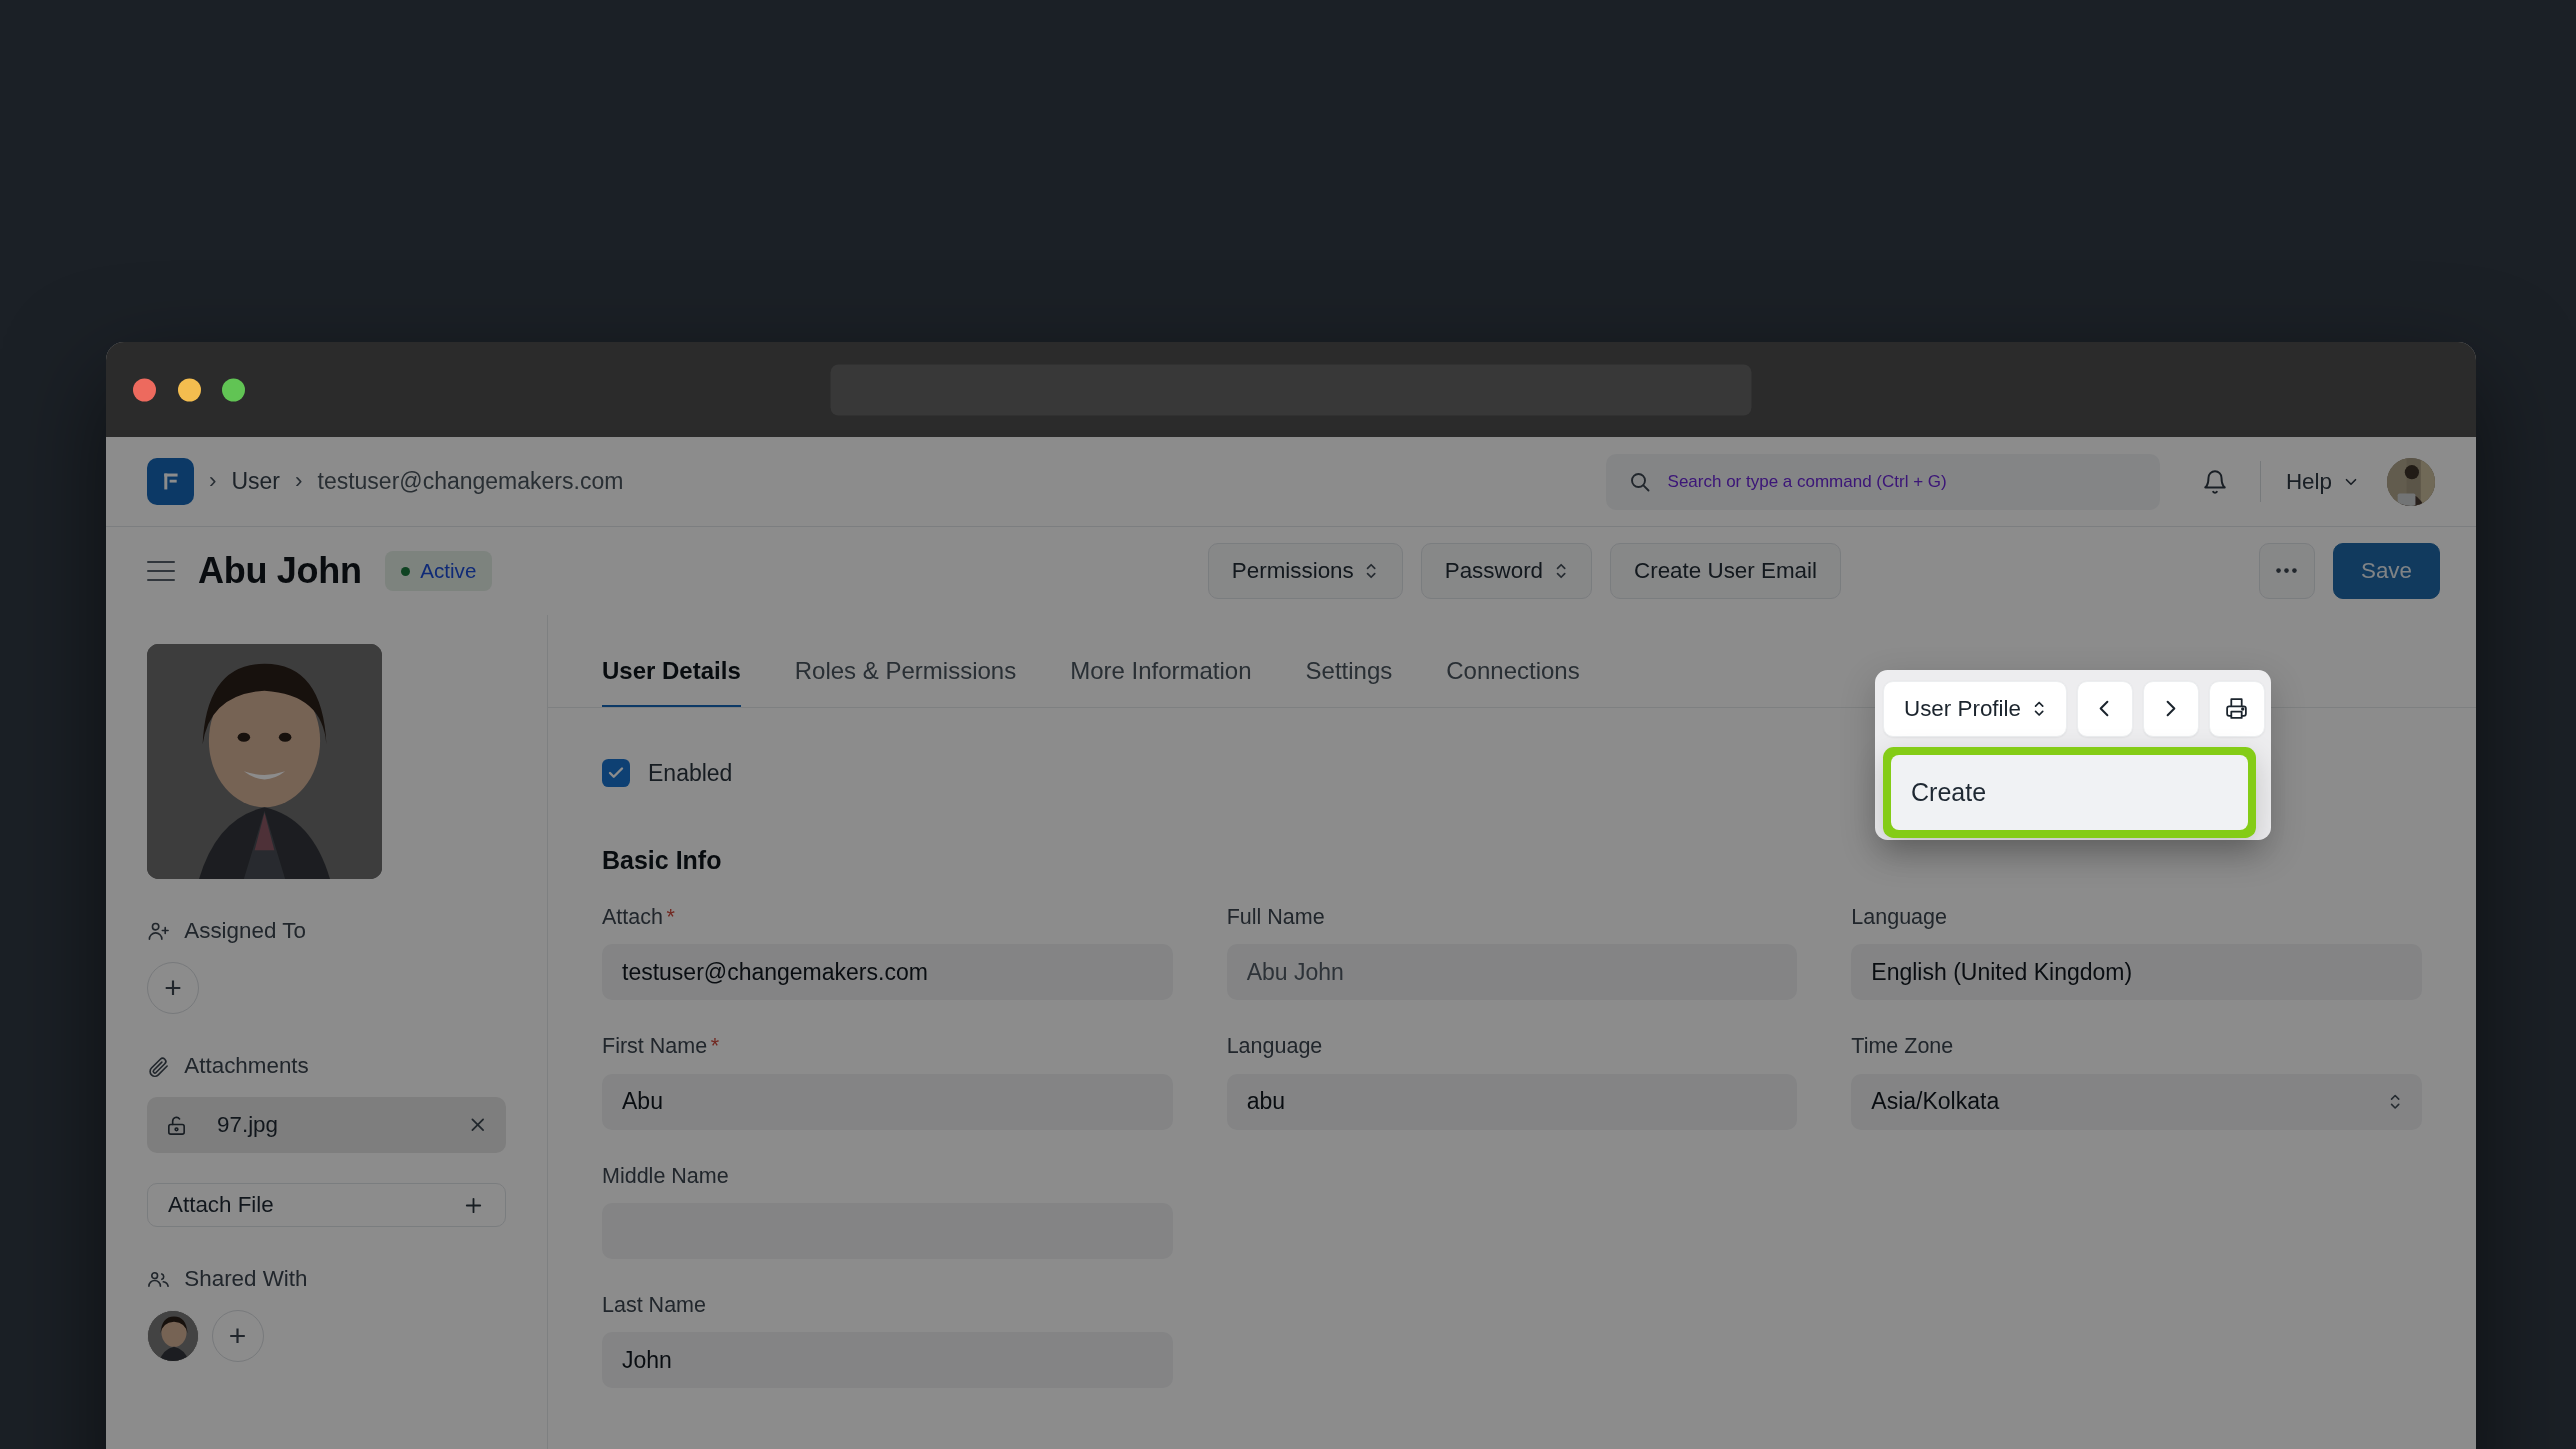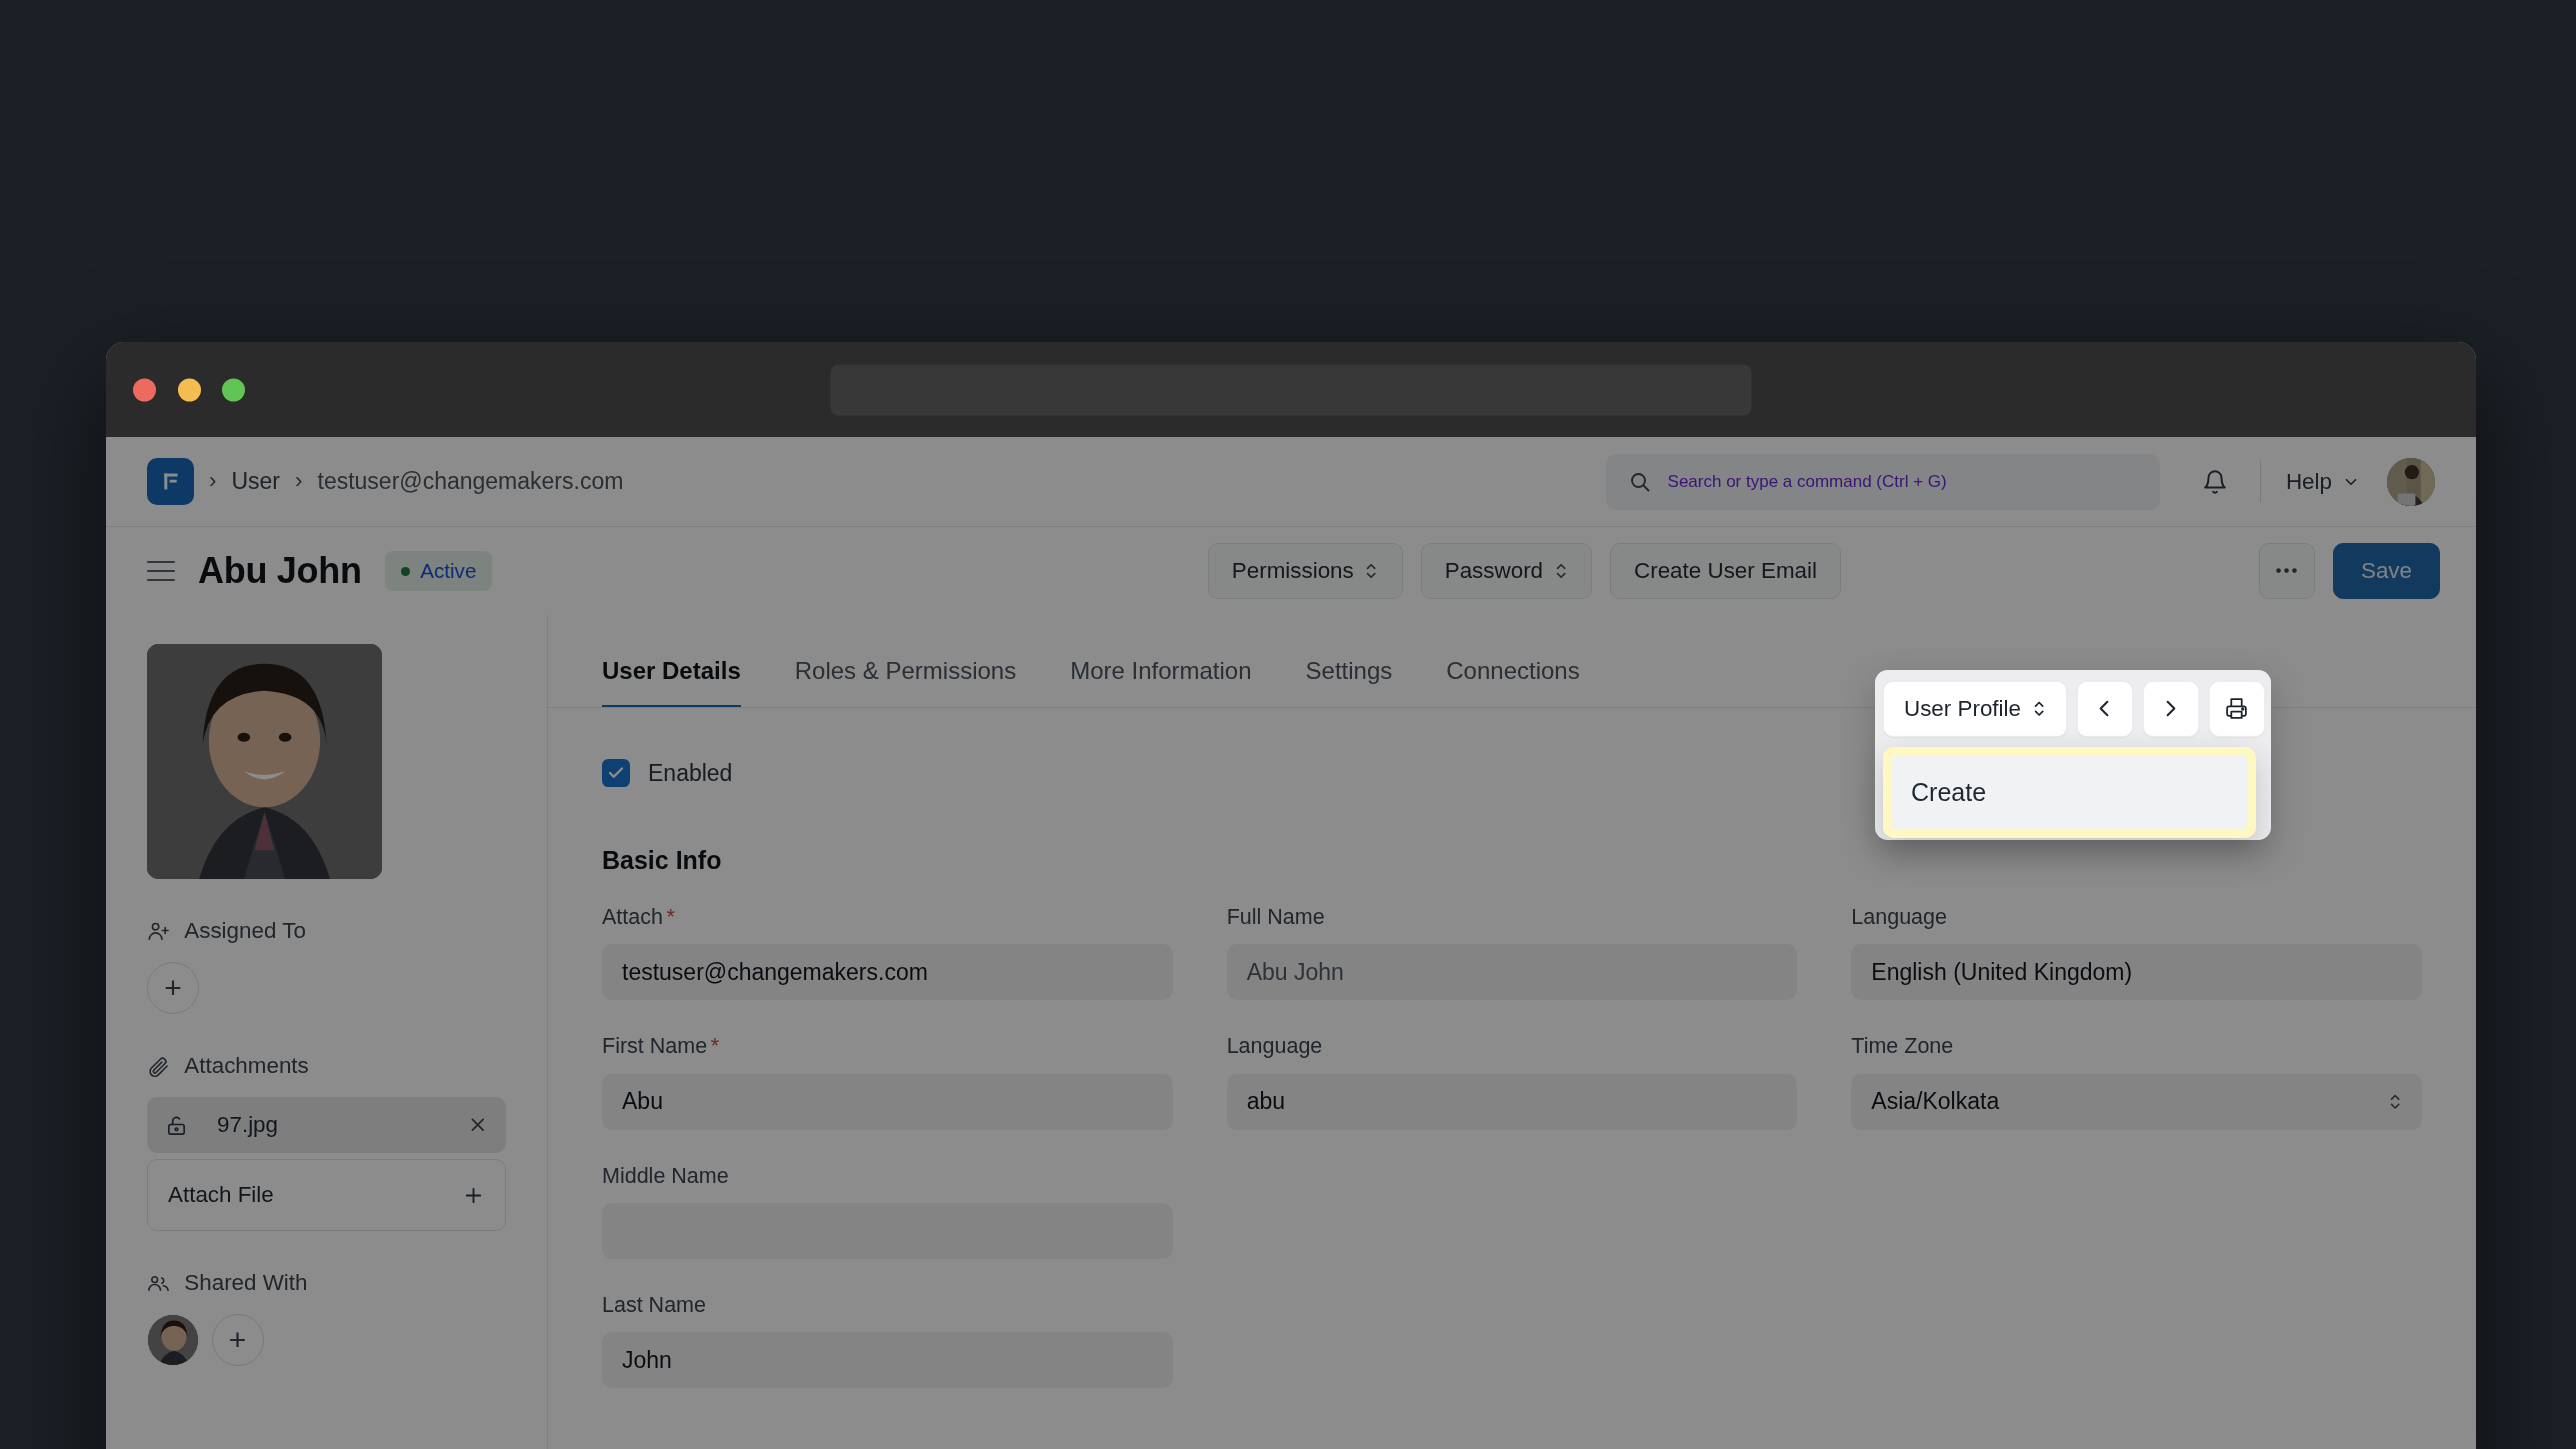--- a/index.html
+++ b/index.html
@@ -154,21 +154,21 @@
     background: #ffffff; border: 0.9px solid #eceef0;
     display: flex; align-items: center; justify-content: center;
     gap: 10.7px; padding: 0 20px; font-size: 22.4px; color: #1b242d;
     white-space: nowrap;
     box-shadow: 0 0.9px 1.8px rgba(0,0,0,.05);
   }
   .pop-icon-btn { width: 56px; padding: 0; }
   #popup-menu {
     position: absolute; left: 8px; top: 77px;
     width: 373px;
-    background: #fef9c3; border-radius: 10.7px;
+    background: #84cc16; border-radius: 10.7px;
     padding: 8px;
     box-shadow: 0 10.7px 30px rgba(0,0,0,.18);
   }
   .menu-item {
     height: 75px; display: flex; align-items: center;
     padding: 0 20px; font-size: 25px; color: #1f2933;
     border-radius: 8px;
   }
   .menu-item.hovered { background: #f0f2f4; }
 
@@ -207,21 +207,21 @@
     position: relative;
   }
   .attach-row {
     margin-top: 18px; height: 56px;
     background: #e5e5e5; border-radius: 10px;
     display: flex; align-items: center; gap: 29px;
     padding: 0 18px; font-size: 22.4px; color: #1f2933;
   }
   .attach-row .fname { flex: 1; white-space: nowrap; overflow: hidden; }
   .attach-btn {
-    margin-top: 6px; height: 72px;
+    margin-top: 30px; height: 44px;
     border: 0.9px solid #dfe3e7; border-radius: 10px;
     background: #fff;
     display: flex; align-items: center; justify-content: space-between;
     padding: 0 20px; font-size: 22.4px; color: #1f2933;
   }
 
   
   #main-pane { flex: 1; min-width: 0; background: #fff; }
   #tabs {
     display: flex; align-items: flex-end; gap: 54px;

